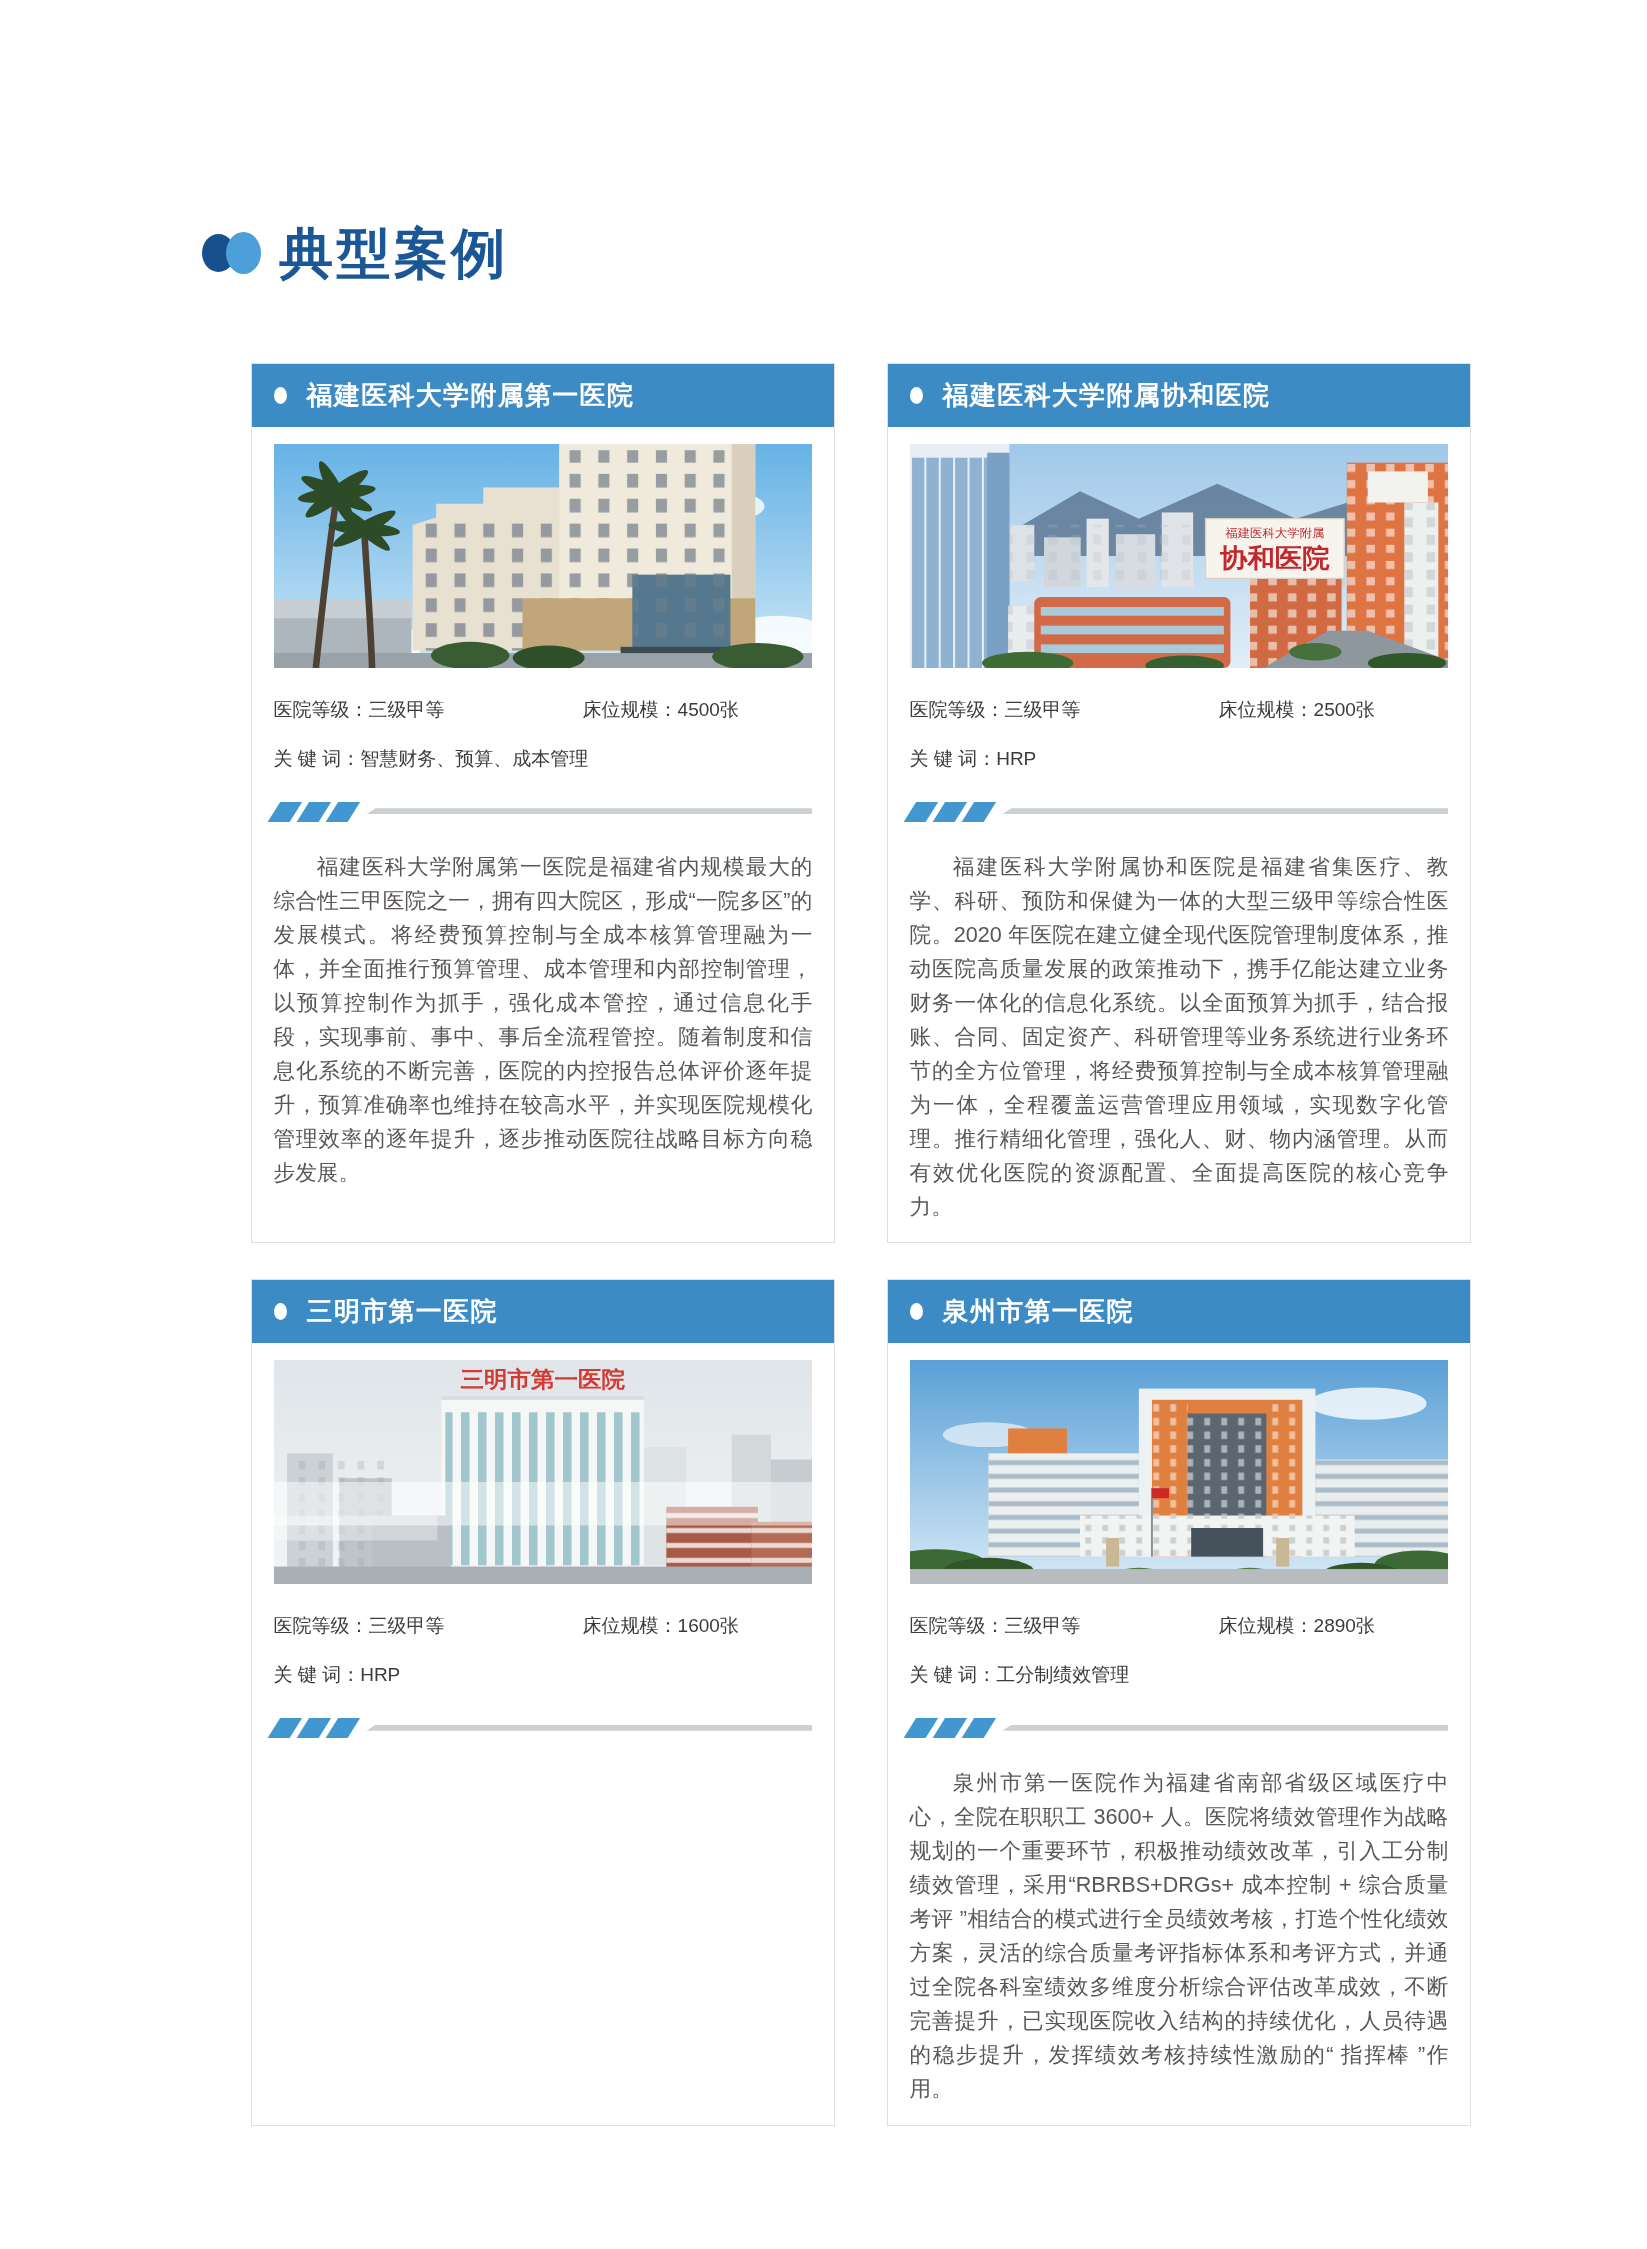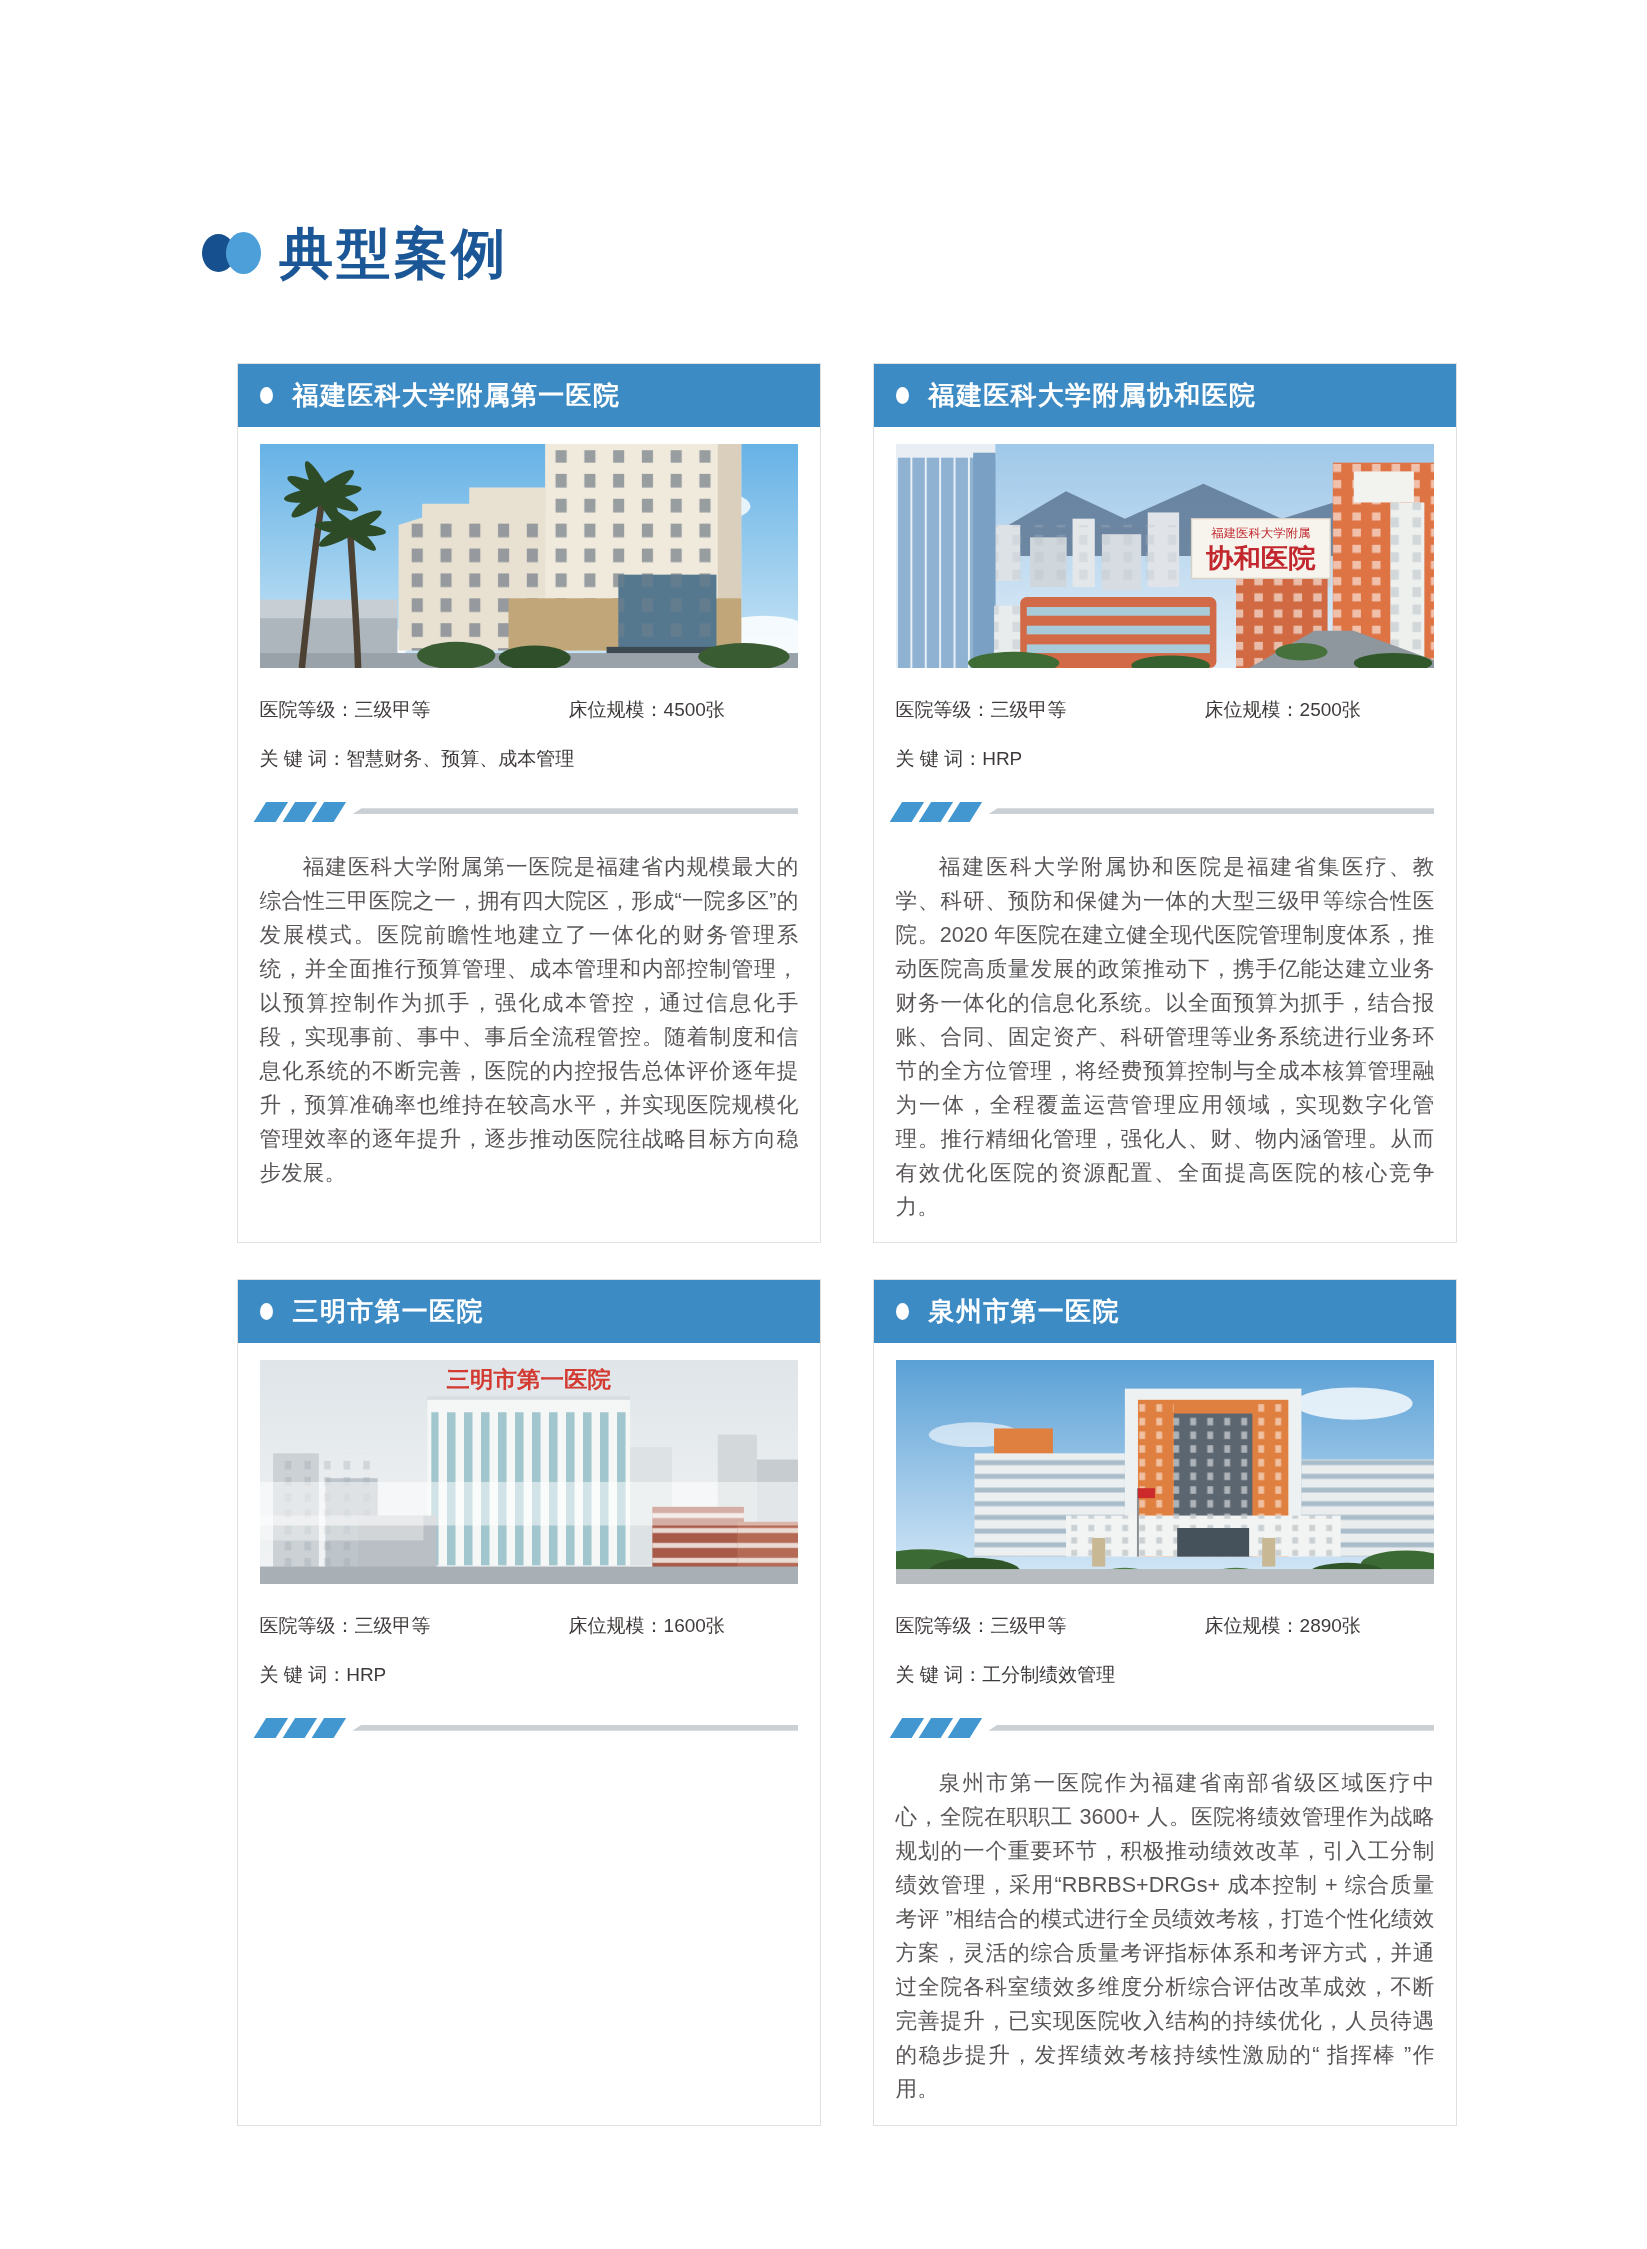--- a/index.html
+++ b/index.html
@@ -7,21 +7,21 @@
   .page{position:relative;width:1647px;height:2250px;background:#ffffff;overflow:hidden;}
 
   
   .page-title{position:absolute;left:202px;top:226px;display:flex;align-items:center;gap:18.3px;}
   .title-dots{position:relative;width:59px;height:42px;flex:none;}
   .dot-dark{position:absolute;left:0;top:2px;width:33px;height:38px;border-radius:50%;background:#17508e;}
   .dot-light{position:absolute;left:23.6px;top:0;width:35px;height:42px;border-radius:50%;background:#4d9fd9;}
   .title-text{font-size:54px;font-weight:700;color:#1b5796;letter-spacing:3.3px;line-height:1;}
 
   
-  .grid{position:absolute;left:237px;top:363px;display:grid;grid-template-columns:584px 584px;column-gap:52px;row-gap:36px;}
+  .grid{position:absolute;left:251px;top:363px;display:grid;grid-template-columns:584px 584px;column-gap:52px;row-gap:36px;}
   .card{background:#ffffff;border:1.3px solid #e0e0e0;box-sizing:border-box;}
   .card-header{height:63px;background:#3d8bc4;display:flex;align-items:center;padding-left:22px;}
   .header-bullet{width:13px;height:17px;border-radius:50%;background:#ffffff;margin-right:19.6px;flex:none;}
   .card-title{color:#ffffff;font-size:26px;font-weight:700;letter-spacing:1.3px;}
   .card-content{padding:0 21.6px 18.3px 21.6px;}
   .photo{margin-top:17px;height:224px;overflow:hidden;background:#dfe7ec;}
   .photo svg{display:block;width:100%;height:100%;}
   .photo text{font-family:"Liberation Sans","DejaVu Sans",sans-serif;}
 
   .meta-row{position:relative;margin-top:22px;font-size:19px;color:#3e3a39;font-weight:500;line-height:27.5px;}
@@ -106,21 +106,21 @@
         </div>
         <div class="meta-row">
           <span>关 键 词：</span><span>智慧财务、预算、成本管理</span>
         </div>
         <div class="divider">
           <span class="chev"></span>
           <span class="chev"></span>
           <span class="chev"></span>
           <span class="dline"></span>
         </div>
-        <p class="body-text">福建医科大学附属第一医院是福建省内规模最大的综合性三甲医院之一，拥有四大院区，形成“一院多区”的发展模式。医院前瞻性地建立了一体化的财务管理系统，并全面推行预算管理、成本管理和内部控制管理，以预算控制作为抓手，强化成本管控，通过信息化手段，实现事前、事中、事后全流程管控。随着制度和信息化系统的不断完善，医院的内控报告总体评价逐年提升，预算准确率也维持在较高水平，并实现医院规模化管理效率的逐年提升，逐步推动医院往战略目标方向稳步发展。</p>
+        <p class="body-text">福建医科大学附属第一医院是福建省内规模最大的综合性三甲医院之一，拥有四大院区，形成“一院多区”的发展模式。将经费预算控制与全成本核算管理融为一体，并全面推行预算管理、成本管理和内部控制管理，以预算控制作为抓手，强化成本管控，通过信息化手段，实现事前、事中、事后全流程管控。随着制度和信息化系统的不断完善，医院的内控报告总体评价逐年提升，预算准确率也维持在较高水平，并实现医院规模化管理效率的逐年提升，逐步推动医院往战略目标方向稳步发展。</p>
       </div>
     </div>
 
     <div class="card">
       <div class="card-header">
         <span class="header-bullet"></span>
         <span class="card-title">福建医科大学附属协和医院</span>
       </div>
       <div class="card-content">
         <div class="photo">

